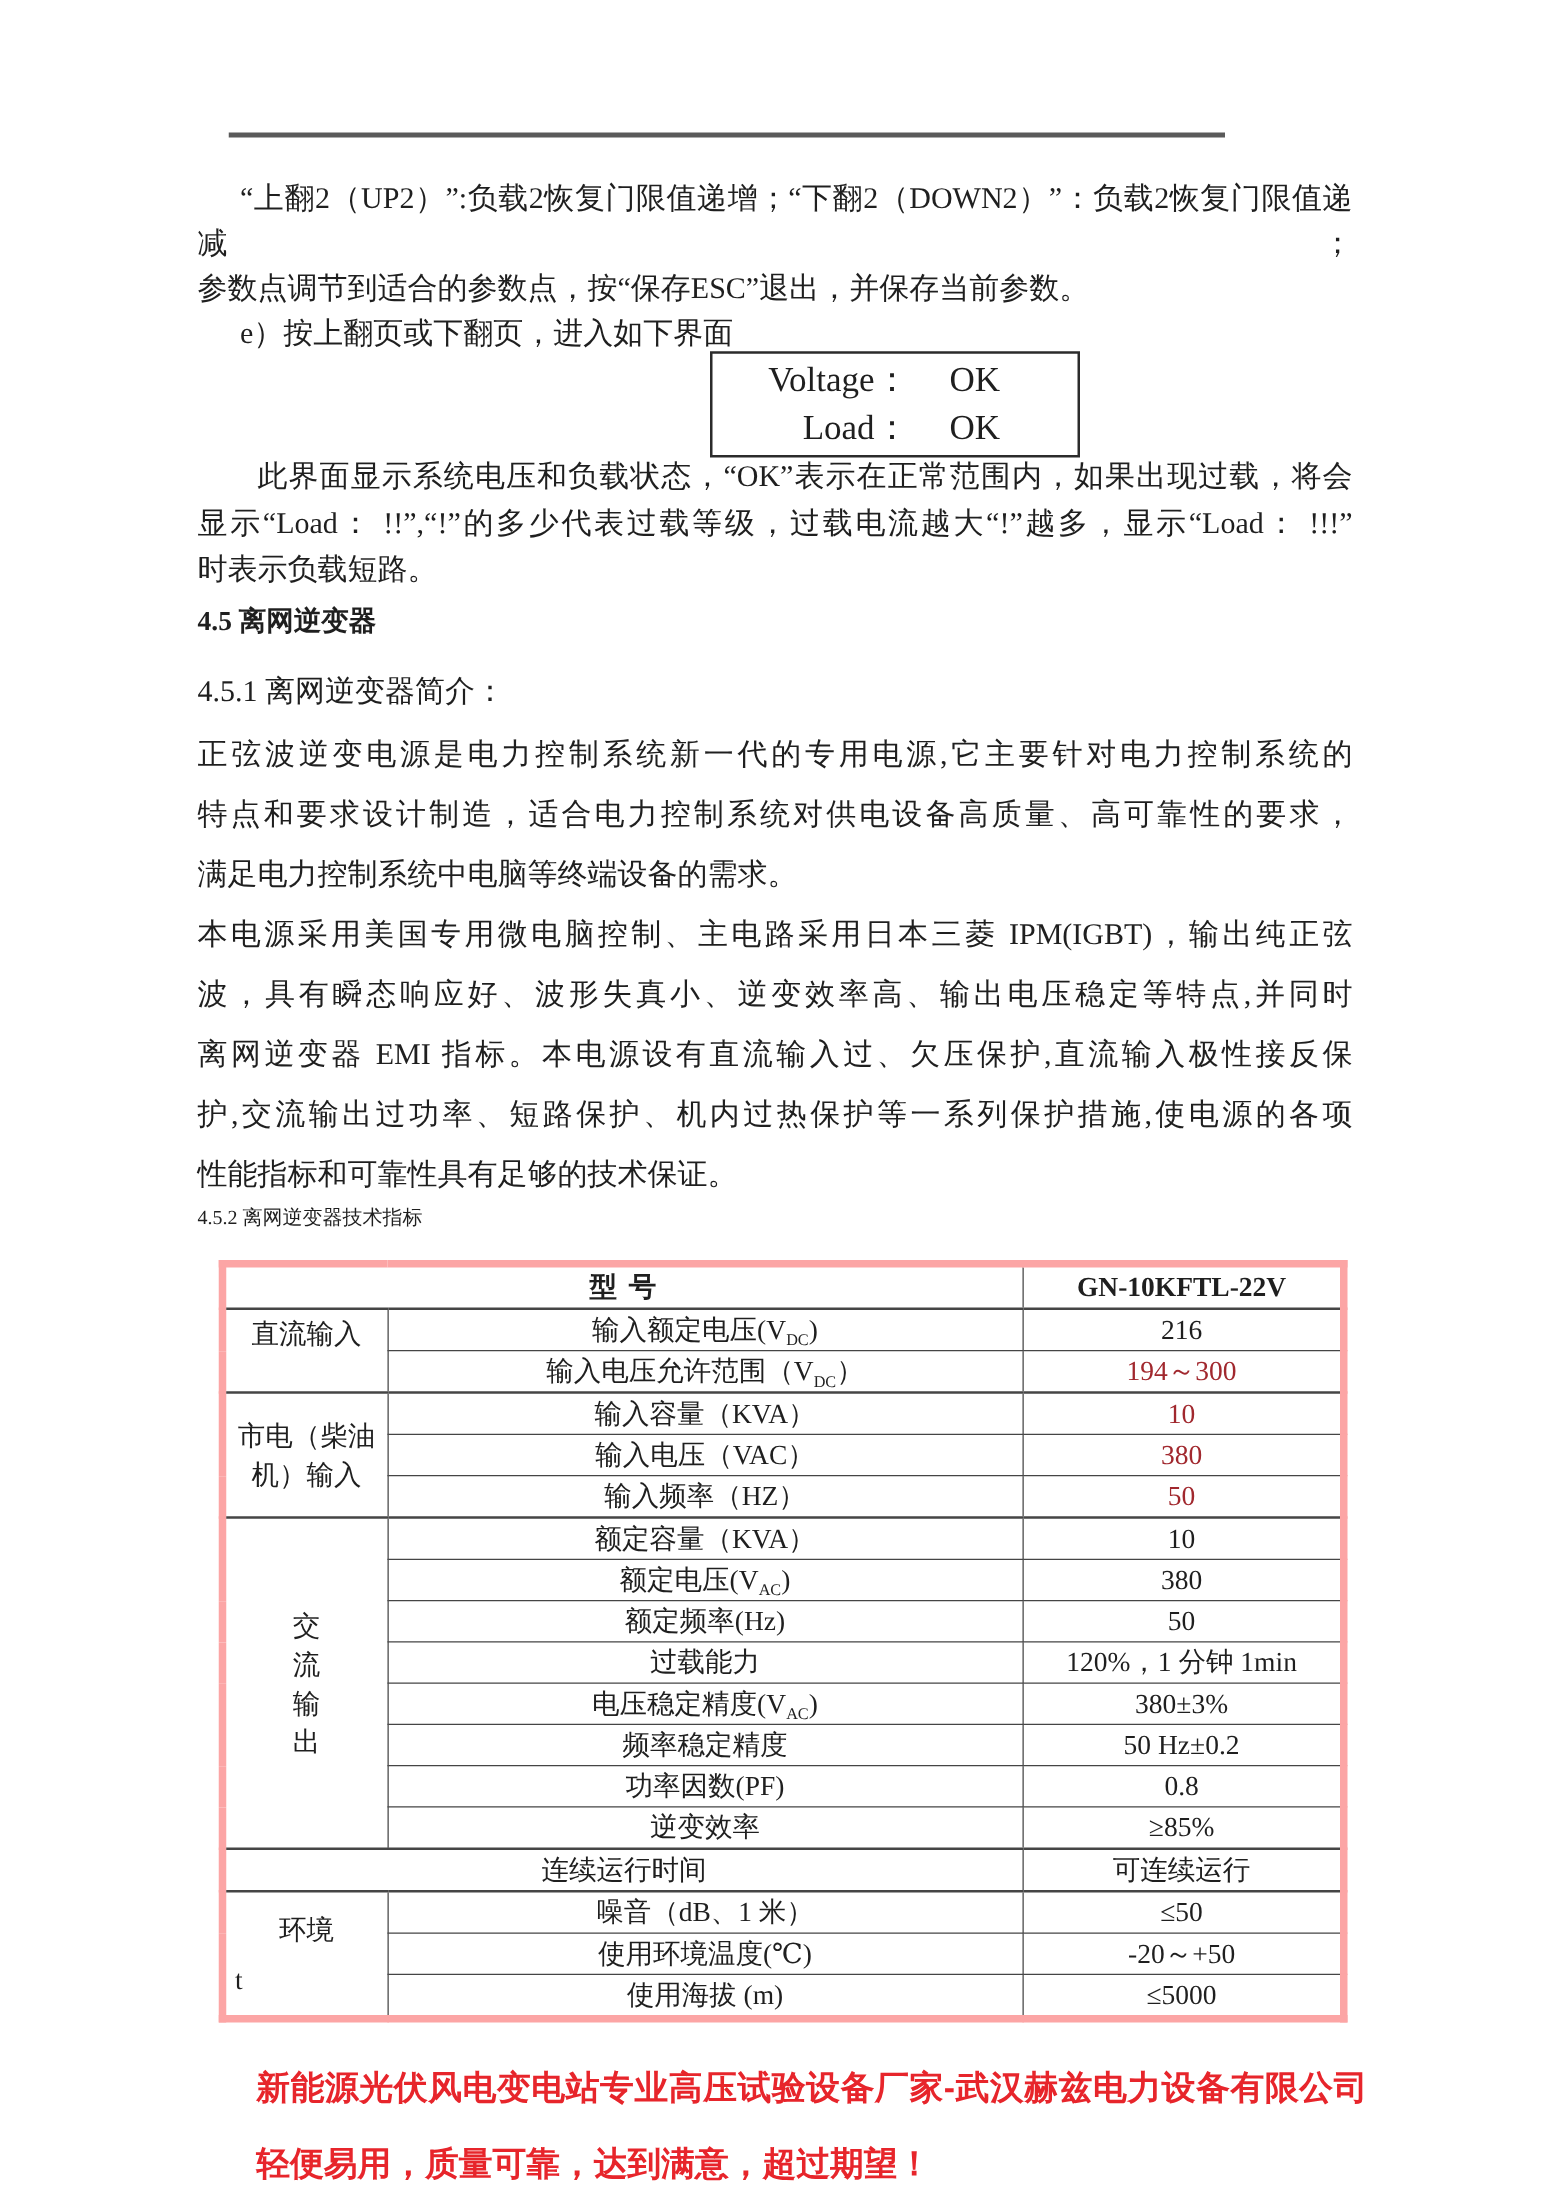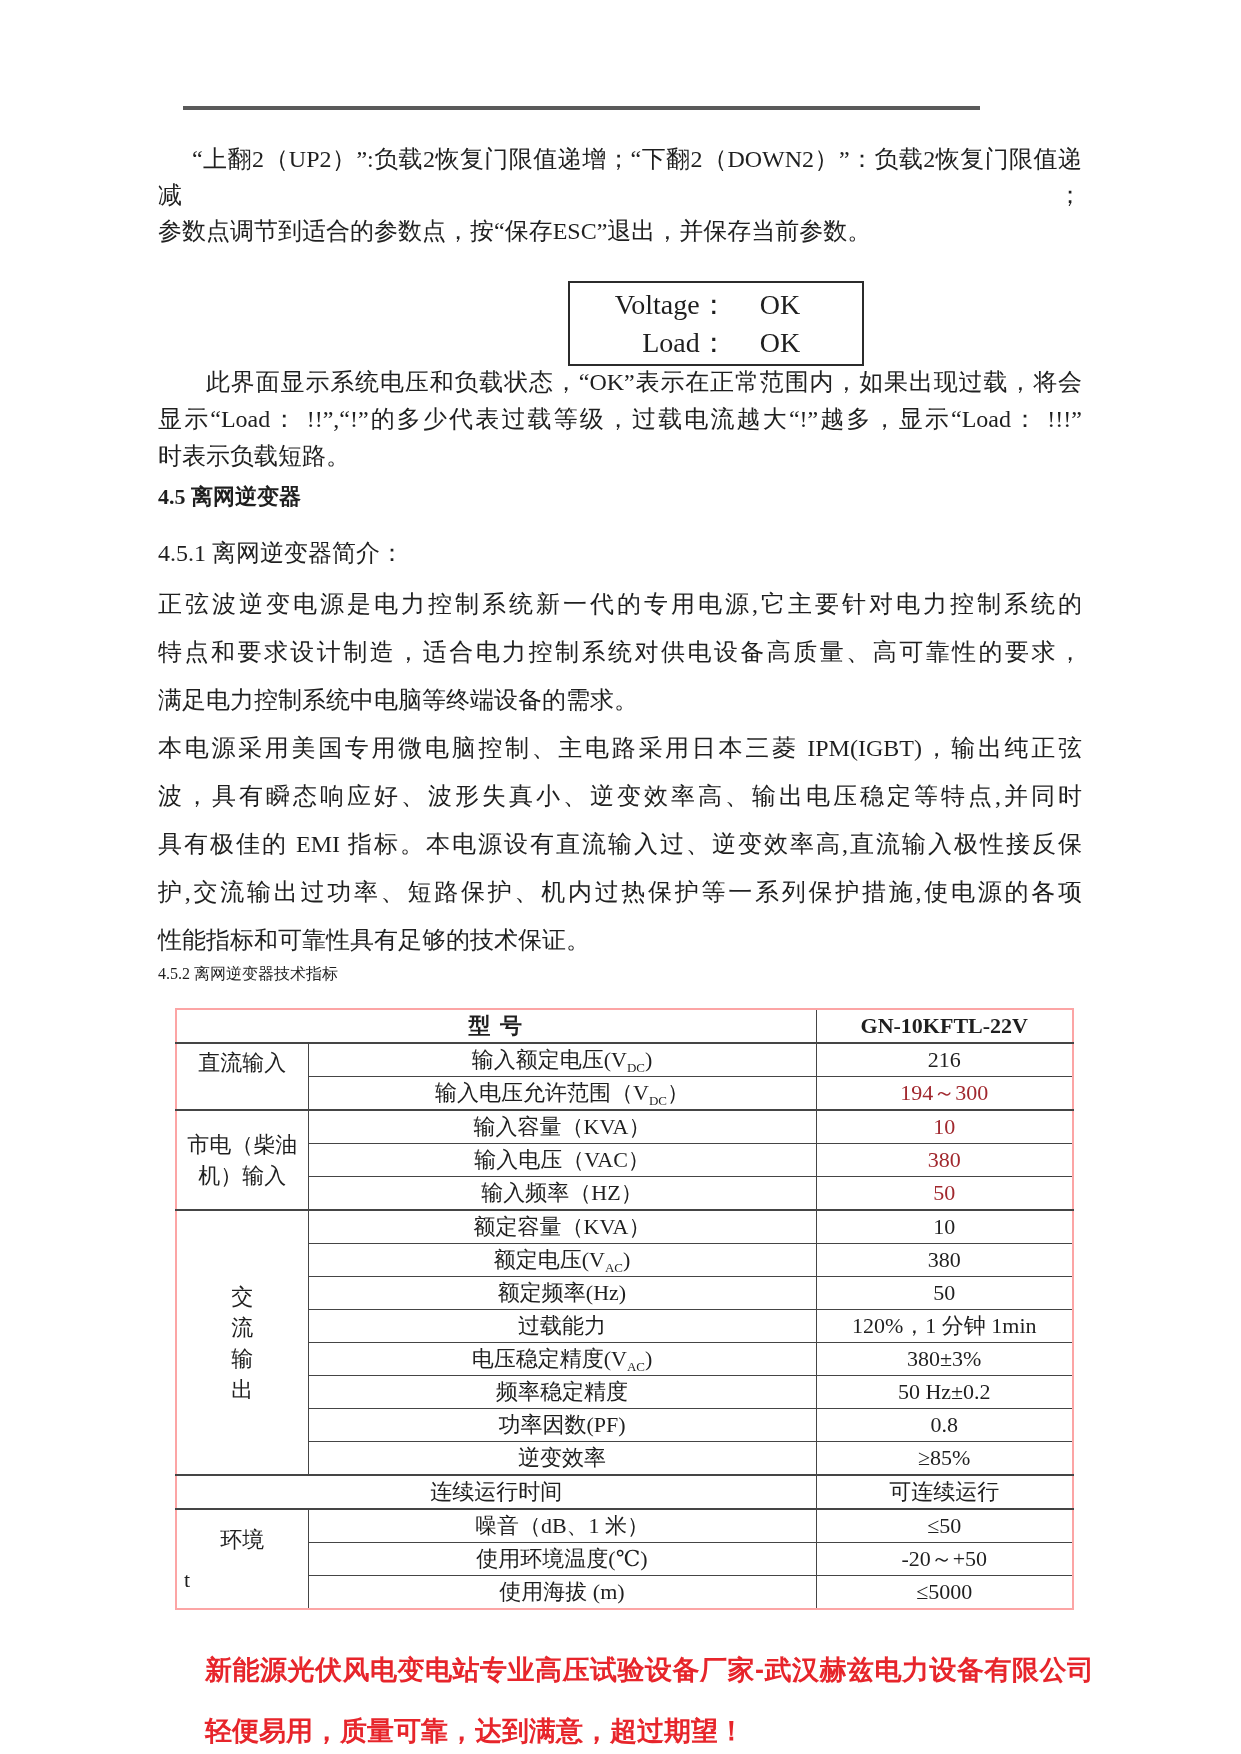--- a/index.html
+++ b/index.html
@@ -47,21 +47,21 @@
     display:flex;flex-direction:column;justify-content:center;
     font-size:28px;
   }
   .lcd-row{display:flex;line-height:38px;}
   .lcd-label{width:54%;text-align:right;}
   .lcd-value{padding-left:32px;}
   
   table.spec{
     position:absolute;left:175px;top:1008px;width:897px;
     border-collapse:collapse;table-layout:fixed;
-    border:2px solid #fca5a5;
+    border:6px solid #fca5a5;
   }
   table.spec td{
     border:1px solid var(--table-border);
     text-align:center;vertical-align:middle;
     font-size:22px;height:32px;padding:0 2px;
     overflow:hidden;
   }
   table.spec tr.thick td{border-top-width:2px;}
   td.hdr{font-weight:bold;font-size:24px;height:34px;letter-spacing:2px;}
   td.hdr-val{font-weight:bold;font-size:22px;height:34px;}
@@ -91,20 +91,21 @@
 </head>
 <body>
 
 <div class="page">
 
   <div class="top-rule"></div>
 
   <div class="textblock tb-intro">
     <div class="jline ind-sm">“上翻2（UP2）”:负载2恢复门限值递增；“下翻2（DOWN2）”：负载2恢复门限值递减；</div>
     <div class="line">参数点调节到适合的参数点，按“保存ESC”退出，并保存当前参数。</div>
+    <div class="line ind-sm">e）按上翻页或下翻页，进入如下界面</div>
   </div>
 
   <div class="lcd-box">
     <div class="lcd-row">
       <span class="lcd-label">Voltage：</span>
       <span class="lcd-value">OK</span>
     </div>
     <div class="lcd-row">
       <span class="lcd-label">Load：</span>
       <span class="lcd-value">OK</span>
@@ -122,21 +123,21 @@
 
   <div class="textblock para p451-1">
     <div class="jline">正弦波逆变电源是电力控制系统新一代的专用电源,它主要针对电力控制系统的</div>
     <div class="jline">特点和要求设计制造，适合电力控制系统对供电设备高质量、高可靠性的要求，</div>
     <div class="line">满足电力控制系统中电脑等终端设备的需求。</div>
   </div>
 
   <div class="textblock para p451-2">
     <div class="jline">本电源采用美国专用微电脑控制、主电路采用日本三菱 IPM(IGBT)，输出纯正弦</div>
     <div class="jline">波，具有瞬态响应好、波形失真小、逆变效率高、输出电压稳定等特点,并同时</div>
-    <div class="jline">具有极佳的 EMI 指标。本电源设有直流输入过、逆变效率高,直流输入极性接反保</div>
+    <div class="jline">离网逆变器 EMI 指标。本电源设有直流输入过、欠压保护,直流输入极性接反保</div>
     <div class="jline">护,交流输出过功率、短路保护、机内过热保护等一系列保护措施,使电源的各项</div>
     <div class="line">性能指标和可靠性具有足够的技术保证。</div>
   </div>
 
   <div class="h452">4.5.2 离网逆变器技术指标</div>
 
   <table class="spec">
     <colgroup>
         <col style="width:132px">
         <col style="width:508px">

